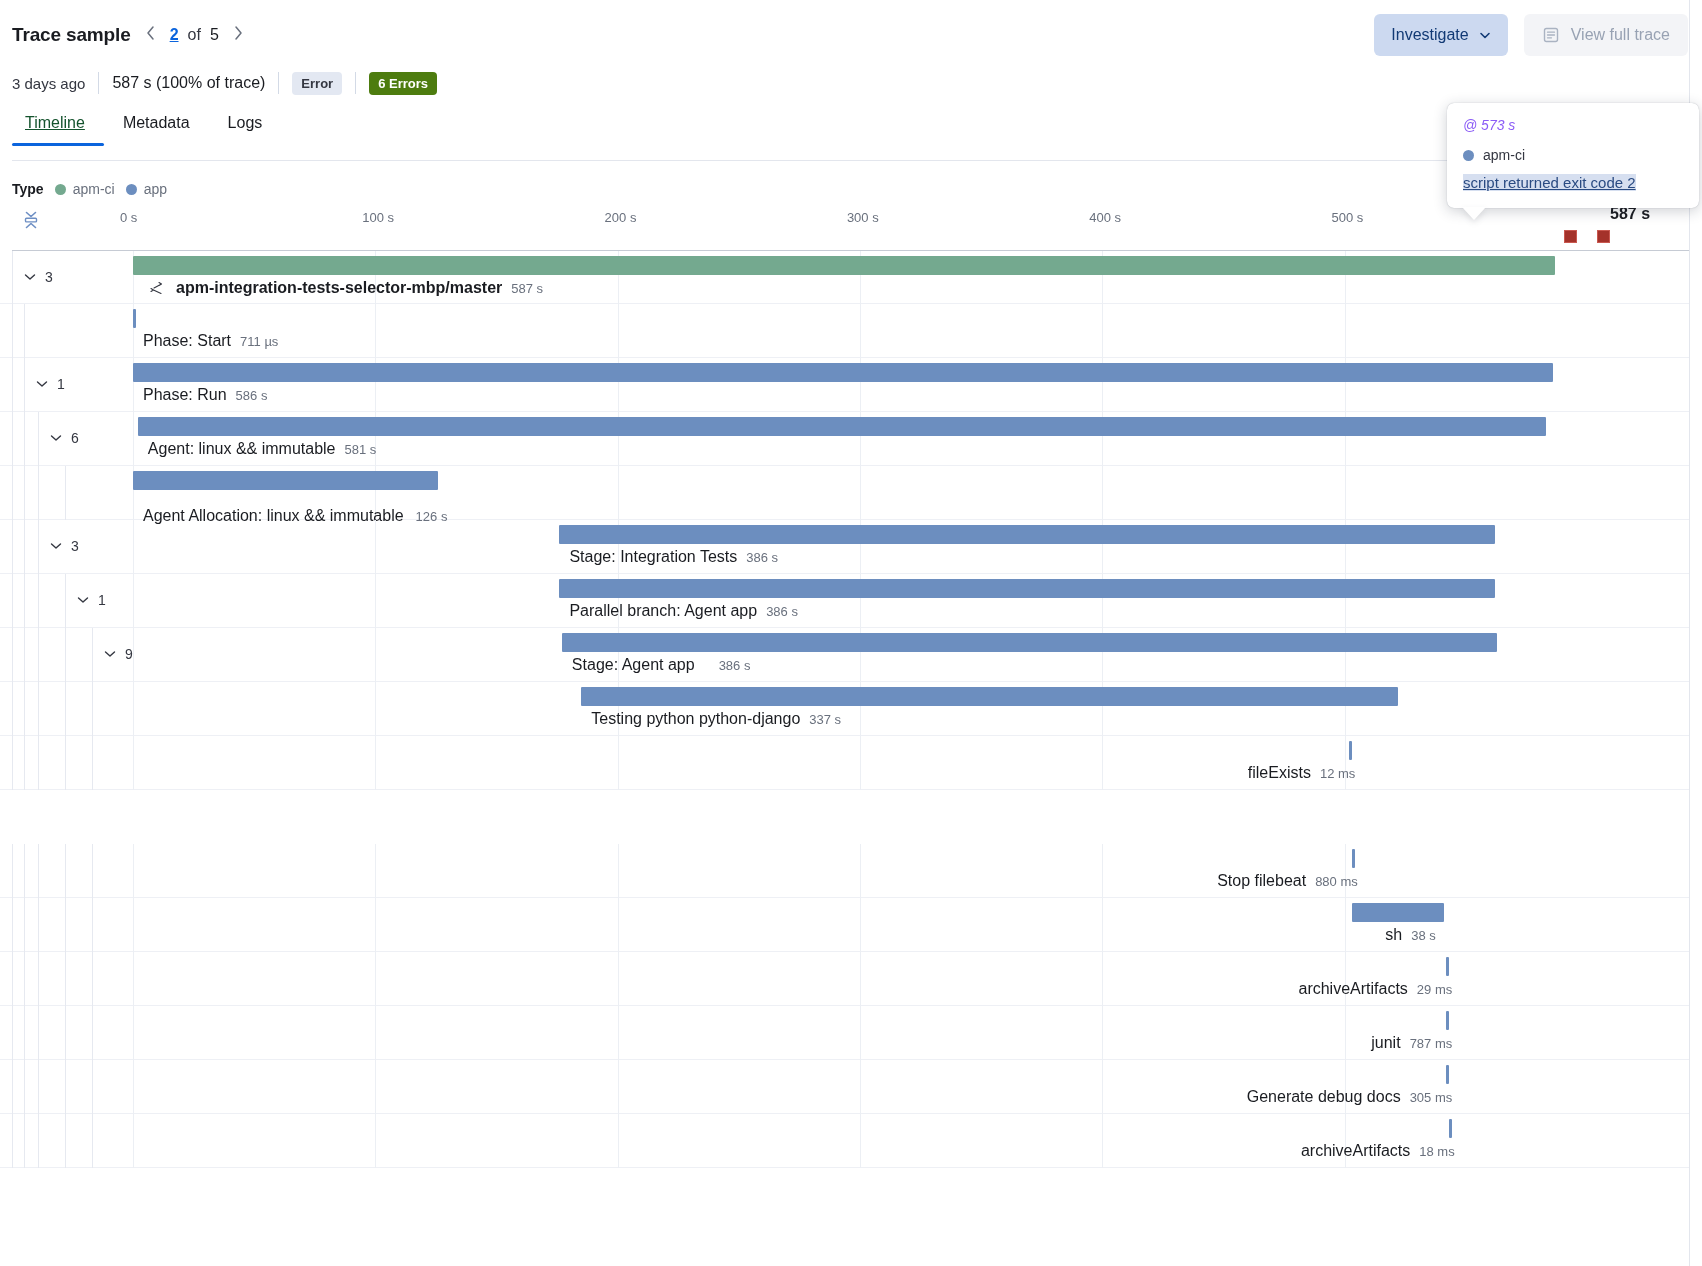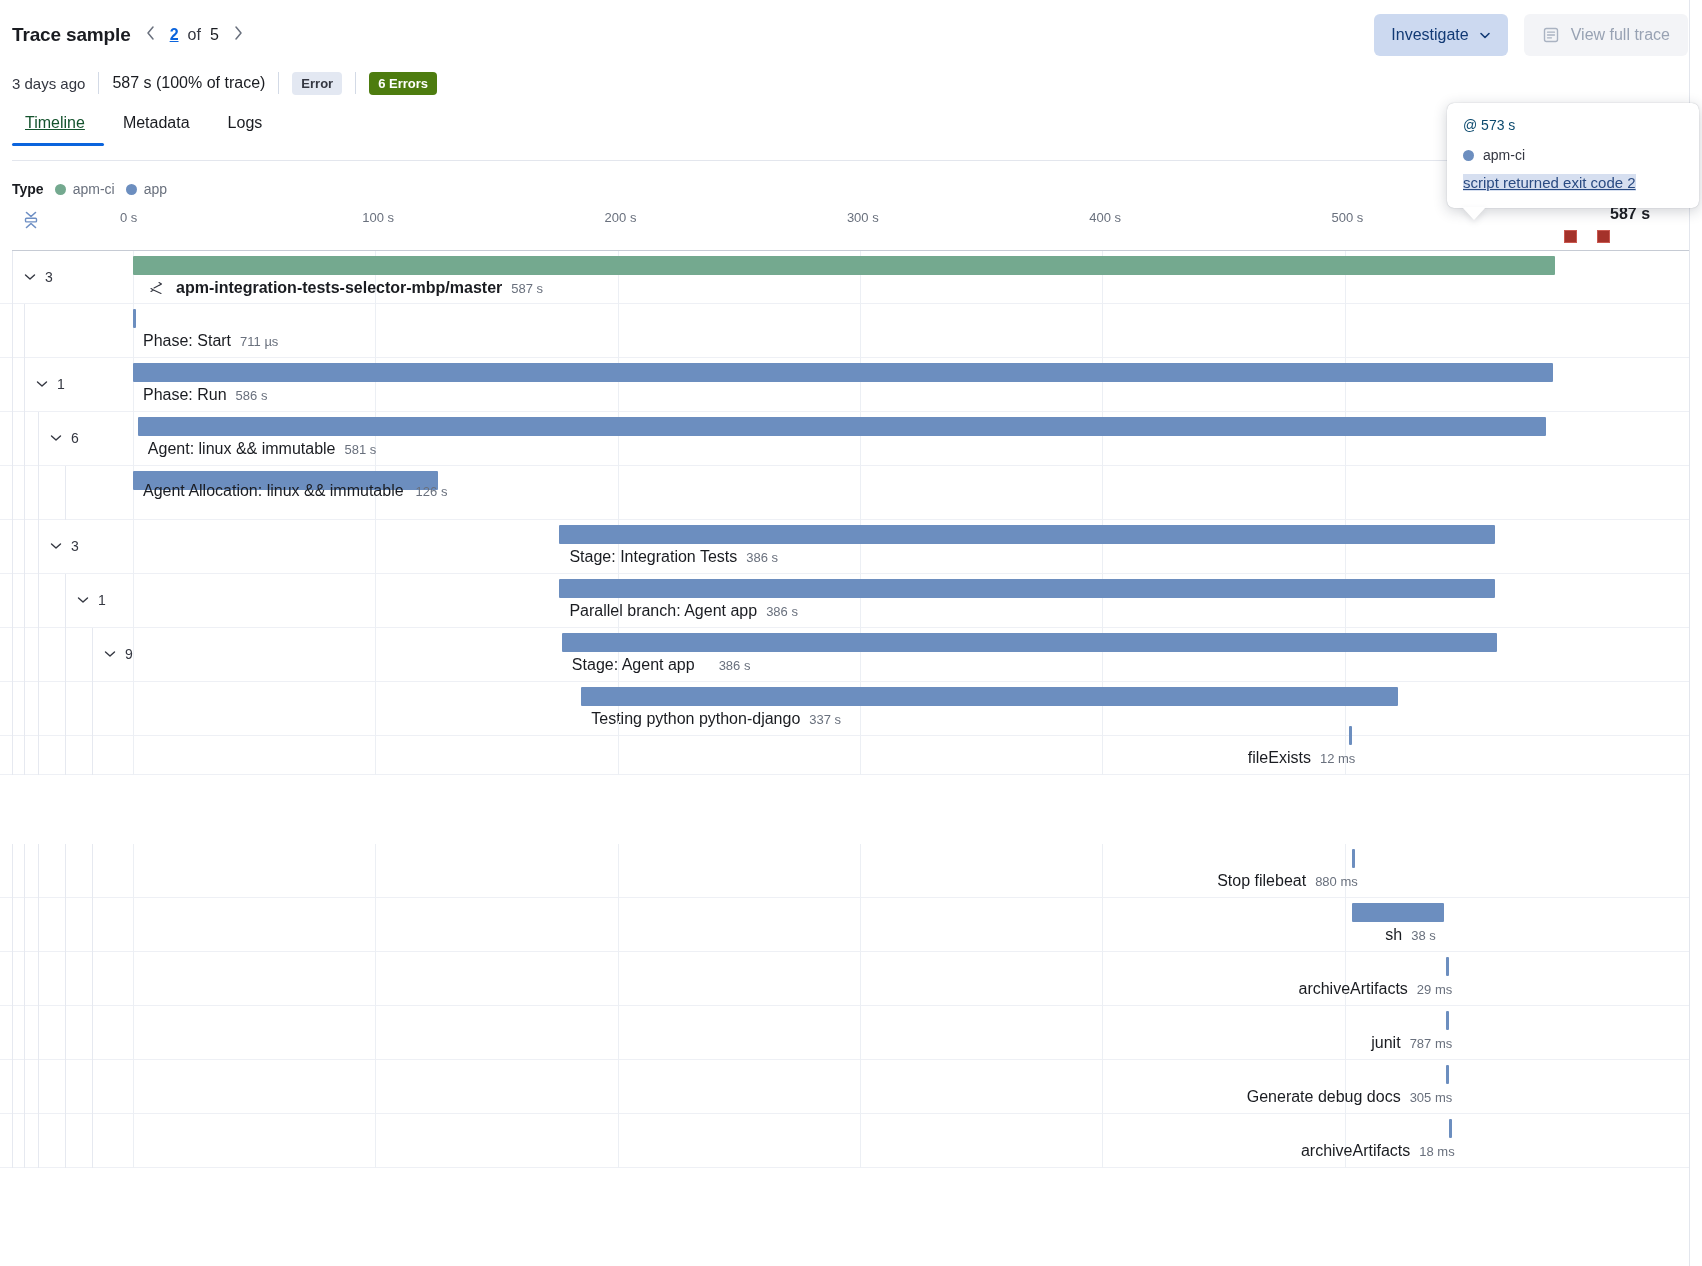--- a/index.html
+++ b/index.html
@@ -81,21 +81,21 @@
   .errmark { position: absolute; width: 13px; height: 13px; background: #a4322a; border: 1px solid #c9584f; }
   .end-label { position: absolute; font-size: 16px; font-weight: 600; color: #1a1c21; }
 
   
   .tooltip {
     position: absolute; left: 1447px; top: 103px; width: 252px;
     background: #ffffff; border-radius: 7px;
     box-shadow: 0 3px 14px rgba(30,40,60,0.22), 0 0 1px rgba(30,40,60,0.35);
     padding: 14px 16px 16px 16px; z-index: 40;
   }
-  .tt-time { font-size: 14px; color: #0c4a6e; margin-bottom: 14px; }
+  .tt-time { font-size: 14px; color: #8b5cf6; margin-bottom: 14px; font-style: italic; }
   .tt-row { display: flex; align-items: center; gap: 9px; margin-bottom: 11px; }
   .tt-dot { width: 11px; height: 11px; border-radius: 50%; background: #6c8ebf; }
   .tt-name { font-size: 14px; color: #343741; }
   .tt-link {
     font-size: 15px; color: #2a4b82; text-decoration: underline;
     background: #d6dff0; cursor: pointer; display: inline-block;
   }
   .tt-arrow {
     position: absolute; left: 1462px; top: 207px; width: 0; height: 0;
     border-left: 12px solid transparent; border-right: 12px solid transparent;
@@ -314,21 +314,21 @@
         <span class="gridline" style="left: 375.3px; height: 54px;"></span>
         <span class="gridline" style="left: 617.6px; height: 54px;"></span>
         <span class="gridline" style="left: 859.9px; height: 54px;"></span>
         <span class="gridline" style="left: 1102.2px; height: 54px;"></span>
         <span class="gridline" style="left: 1344.5px; height: 54px;"></span>
         <span class="guide" style="left: 12px; top: 0px; height: 54px;"></span>
         <span class="guide" style="left: 24px; top: 0px; height: 54px;"></span>
         <span class="guide" style="left: 38px; top: 0px; height: 54px;"></span>
         <span class="guide" style="left: 65px; top: 0px; height: 54px;"></span>
         <div class="bar blue" style="left: 133px; width: 305.298px; top: 5px;"></div>
-        <div class="lbl" style="top: 16px; left: 143px; gap: 12px;">
+        <div class="lbl" style="top: 41px; left: 143px; gap: 12px;">
           <span>Agent Allocation: linux &amp;&amp; immutable</span>
           <span class="dur">126 s</span>
         </div>
       </div>
       <div class="row" style="top: 269px; height: 54px;">
         <span class="gridline" style="left: 133px; height: 54px;"></span>
         <span class="gridline" style="left: 375.3px; height: 54px;"></span>
         <span class="gridline" style="left: 617.6px; height: 54px;"></span>
         <span class="gridline" style="left: 859.9px; height: 54px;"></span>
         <span class="gridline" style="left: 1102.2px; height: 54px;"></span>
@@ -406,21 +406,21 @@
         <span class="guide" style="left: 24px; top: 0px; height: 54px;"></span>
         <span class="guide" style="left: 38px; top: 0px; height: 54px;"></span>
         <span class="guide" style="left: 65px; top: 0px; height: 54px;"></span>
         <span class="guide" style="left: 92px; top: 0px; height: 54px;"></span>
         <div class="bar blue" style="left: 581.255px; width: 816.551px; top: 5px;"></div>
         <div class="lbl" style="top: 28px; left: 591.255px;">
           <span>Testing python python-django</span>
           <span class="dur">337 s</span>
         </div>
       </div>
-      <div class="row" style="top: 470px; height: 54px;">
+      <div class="row" style="top: 485px; height: 54px;">
         <span class="gridline" style="left: 133px; height: 54px;"></span>
         <span class="gridline" style="left: 375.3px; height: 54px;"></span>
         <span class="gridline" style="left: 617.6px; height: 54px;"></span>
         <span class="gridline" style="left: 859.9px; height: 54px;"></span>
         <span class="gridline" style="left: 1102.2px; height: 54px;"></span>
         <span class="gridline" style="left: 1344.5px; height: 54px;"></span>
         <span class="guide" style="left: 12px; top: 0px; height: 54px;"></span>
         <span class="guide" style="left: 24px; top: 0px; height: 54px;"></span>
         <span class="guide" style="left: 38px; top: 0px; height: 54px;"></span>
         <span class="guide" style="left: 65px; top: 0px; height: 54px;"></span>

